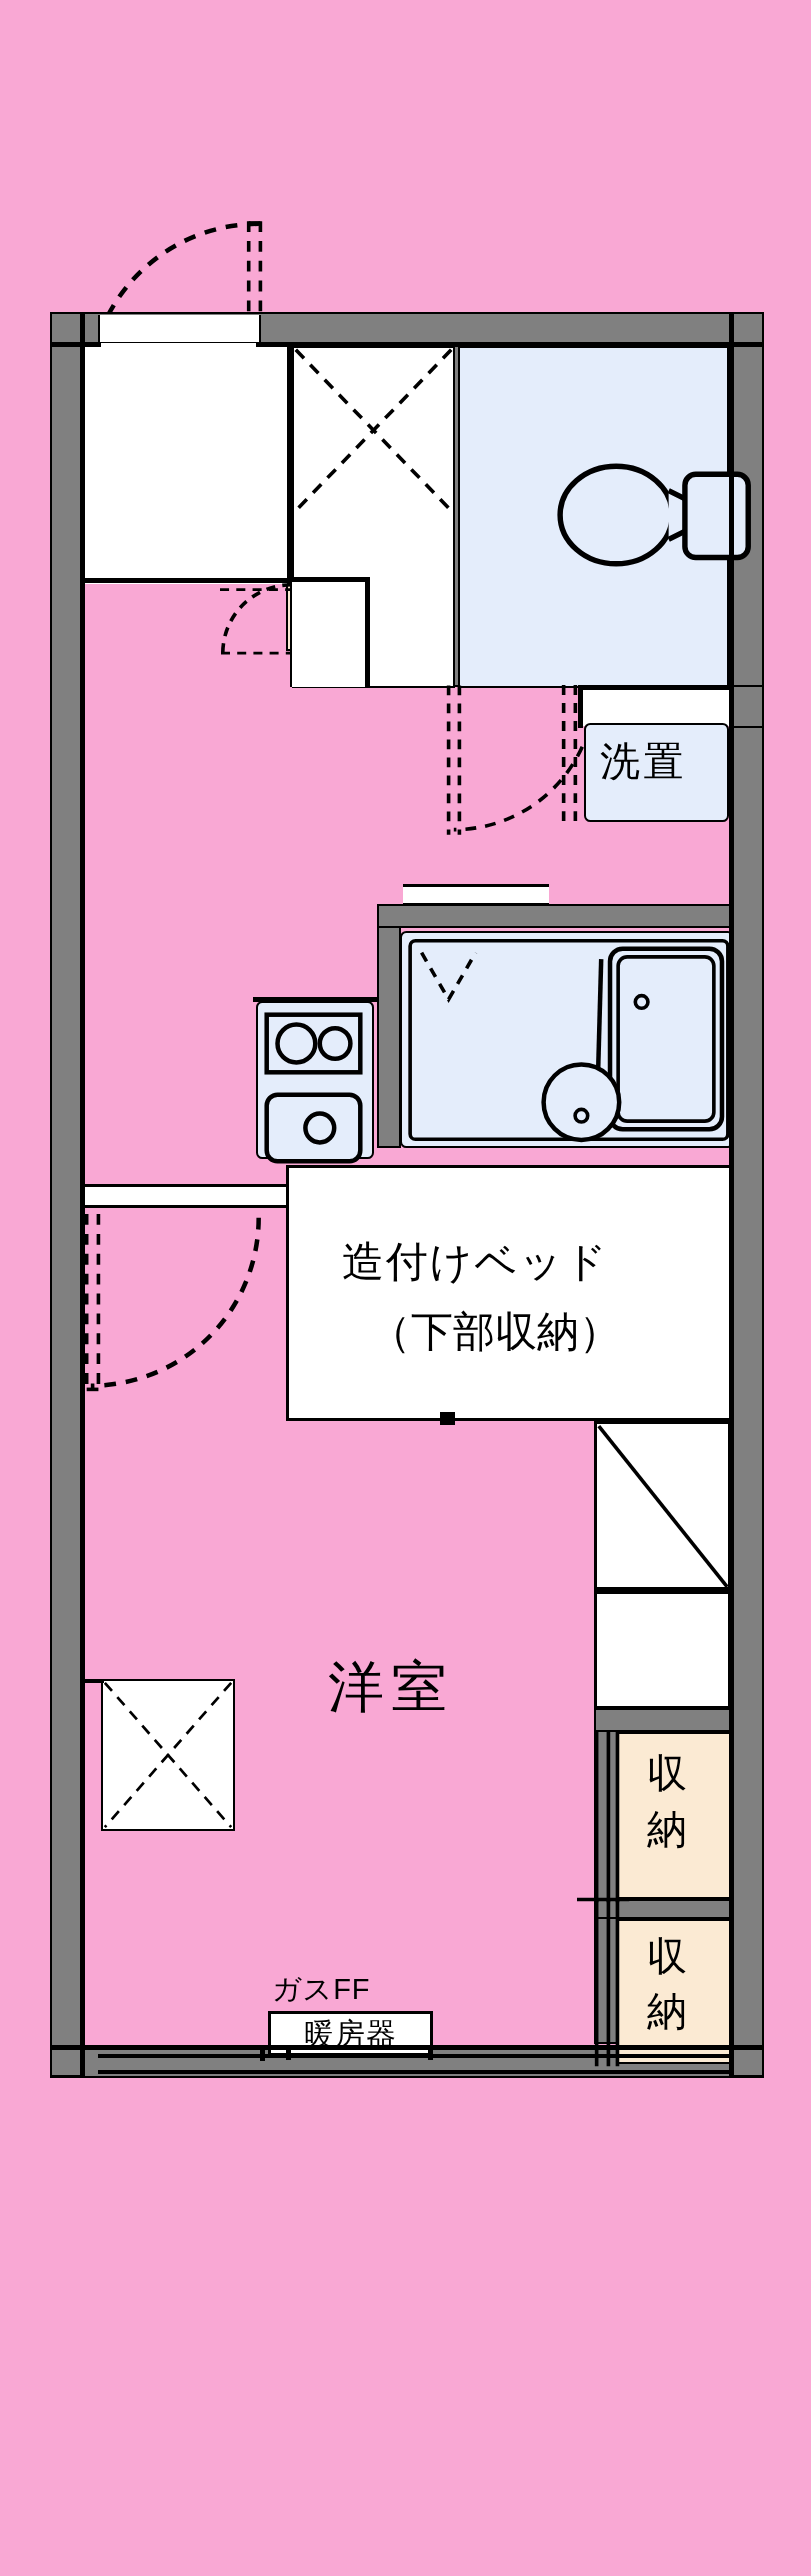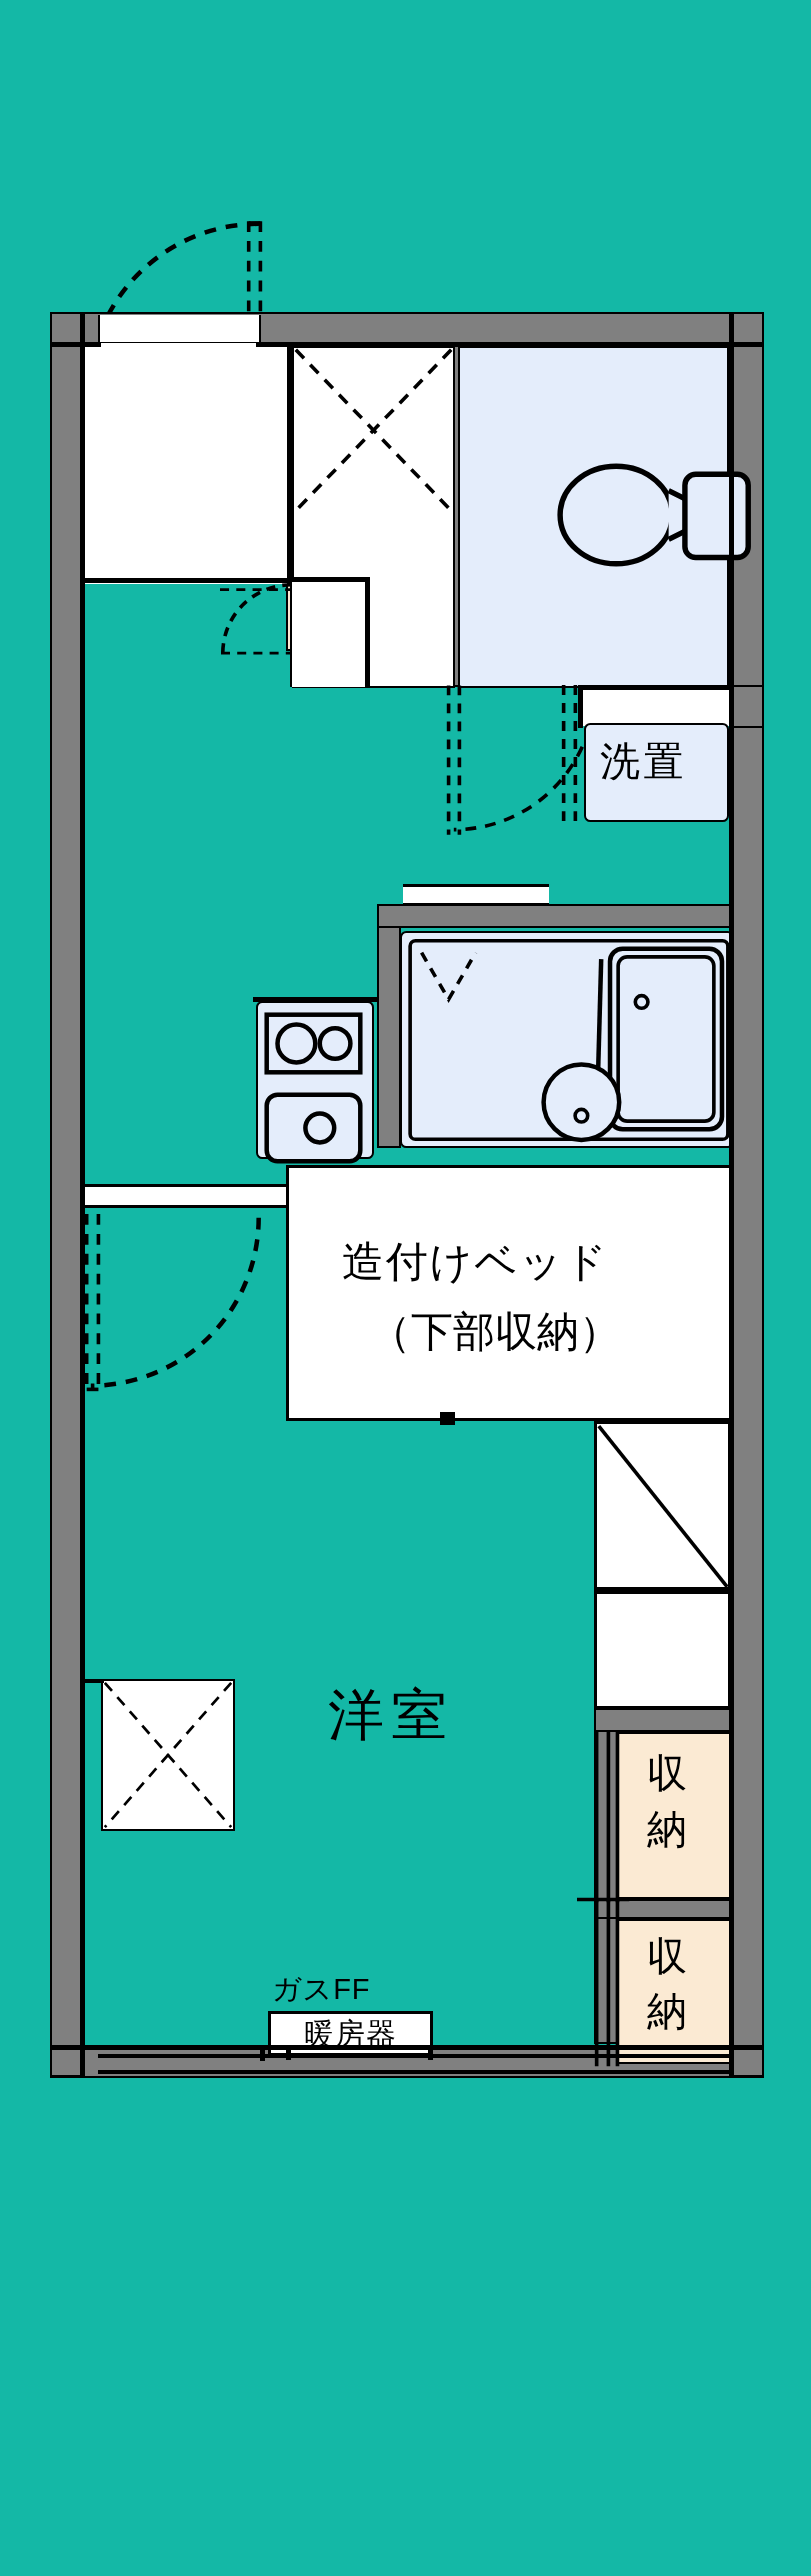--- a/index.html
+++ b/index.html
@@ -1,18 +1,18 @@
 <!DOCTYPE html>
 <html style="font-size:14.5px"><head>
 <meta charset="utf-8">
 <style>
   html,body{margin:0;padding:0;background:#ffffff;}
   body{width:812px;height:2576px;font-family:"Liberation Sans","DejaVu Sans",sans-serif;}
 
-  #stage{position:relative;width:812px;height:2576px;overflow:hidden;background:#14b8a6;}
+  #stage{position:relative;width:812px;height:2576px;overflow:hidden;background:#f9a8d4;}
 
   
   .abs{position:absolute;}
   .wall{position:absolute;background:#808080;border:2.7px solid #000;box-sizing:border-box;}
   .thin{position:absolute;background:#000;}
   .white{position:absolute;background:#fff;}
   .fix{position:absolute;background:#e4edfb;border:2.7px solid #000;box-sizing:border-box;}
   .fixr{border-radius:6.3px;}
   .clo{position:absolute;background:#fbead3;border:2.7px solid #000;box-sizing:border-box;}
   .lbl{position:absolute;color:#000;white-space:nowrap;line-height:1;}
@@ -196,21 +196,21 @@
 
   <div class="white" style="left:594px;top:1421px;width:137px;height:170px;border:3.6px solid #000;box-sizing:border-box;"></div>
   <div class="abs" style="left:597px;top:1424px;width:132px;height:165px;">
     <svg width="132" height="165" viewBox="0 0 146 182">
       <line x1="2" y1="2" x2="144" y2="180" stroke="#000" stroke-width="4"></line>
     </svg>
   </div>
   <div class="thin" style="left:594px;top:1587px;width:137px;height:5.4px;"></div>
   <div class="white" style="left:594px;top:1591px;width:137px;height:118px;border:3.6px solid #000;box-sizing:border-box;"></div>
 
-  <div class="lbl" style="left:328px;top:1659px;font-size:56px;letter-spacing:7.2px;font-weight:400;margin-top:28px;">洋室</div>
+  <div class="lbl" style="left:328px;top:1659px;font-size:56px;letter-spacing:7.2px;font-weight:400;">洋室</div>
 
   <div class="white" style="left:101px;top:1679px;width:134px;height:152px;border:2.7px solid #000;box-sizing:border-box;"></div>
   <div class="abs" style="left:103px;top:1681px;width:130px;height:148px;">
     <svg width="130" height="148" viewBox="0 0 144 164">
       <line x1="2" y1="2" x2="142" y2="162" stroke="#000" stroke-width="3" stroke-dasharray="12 9"></line>
       <line x1="142" y1="2" x2="2" y2="162" stroke="#000" stroke-width="3" stroke-dasharray="12 9"></line>
     </svg>
   </div>
   <div class="thin" style="left:82px;top:1679px;width:22px;height:3.6px;"></div>
 

